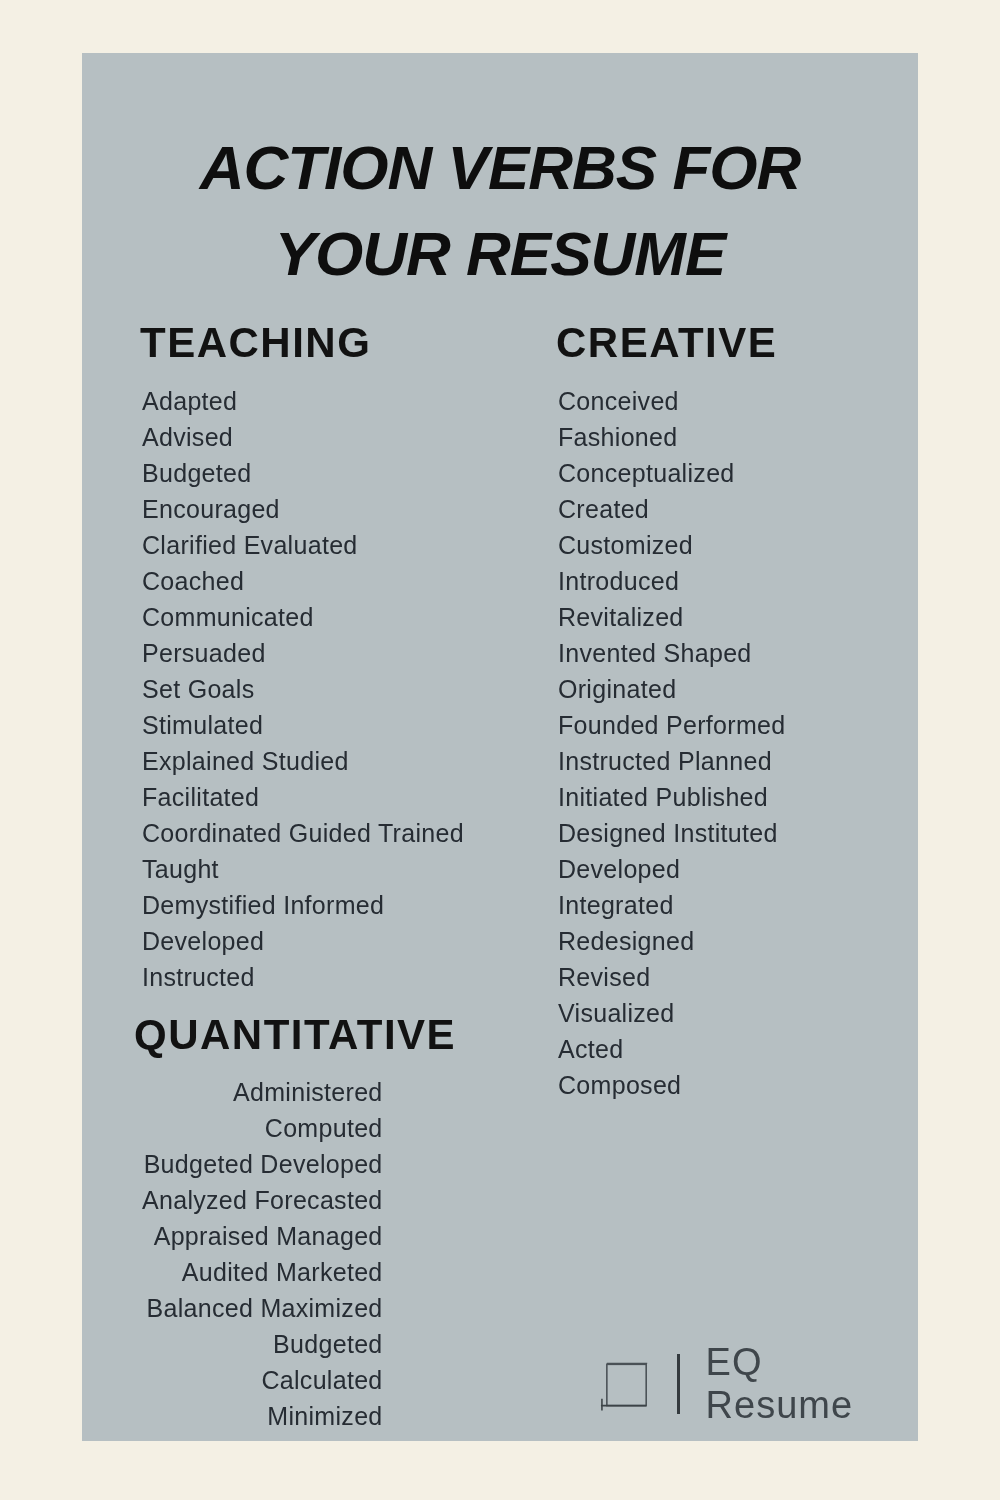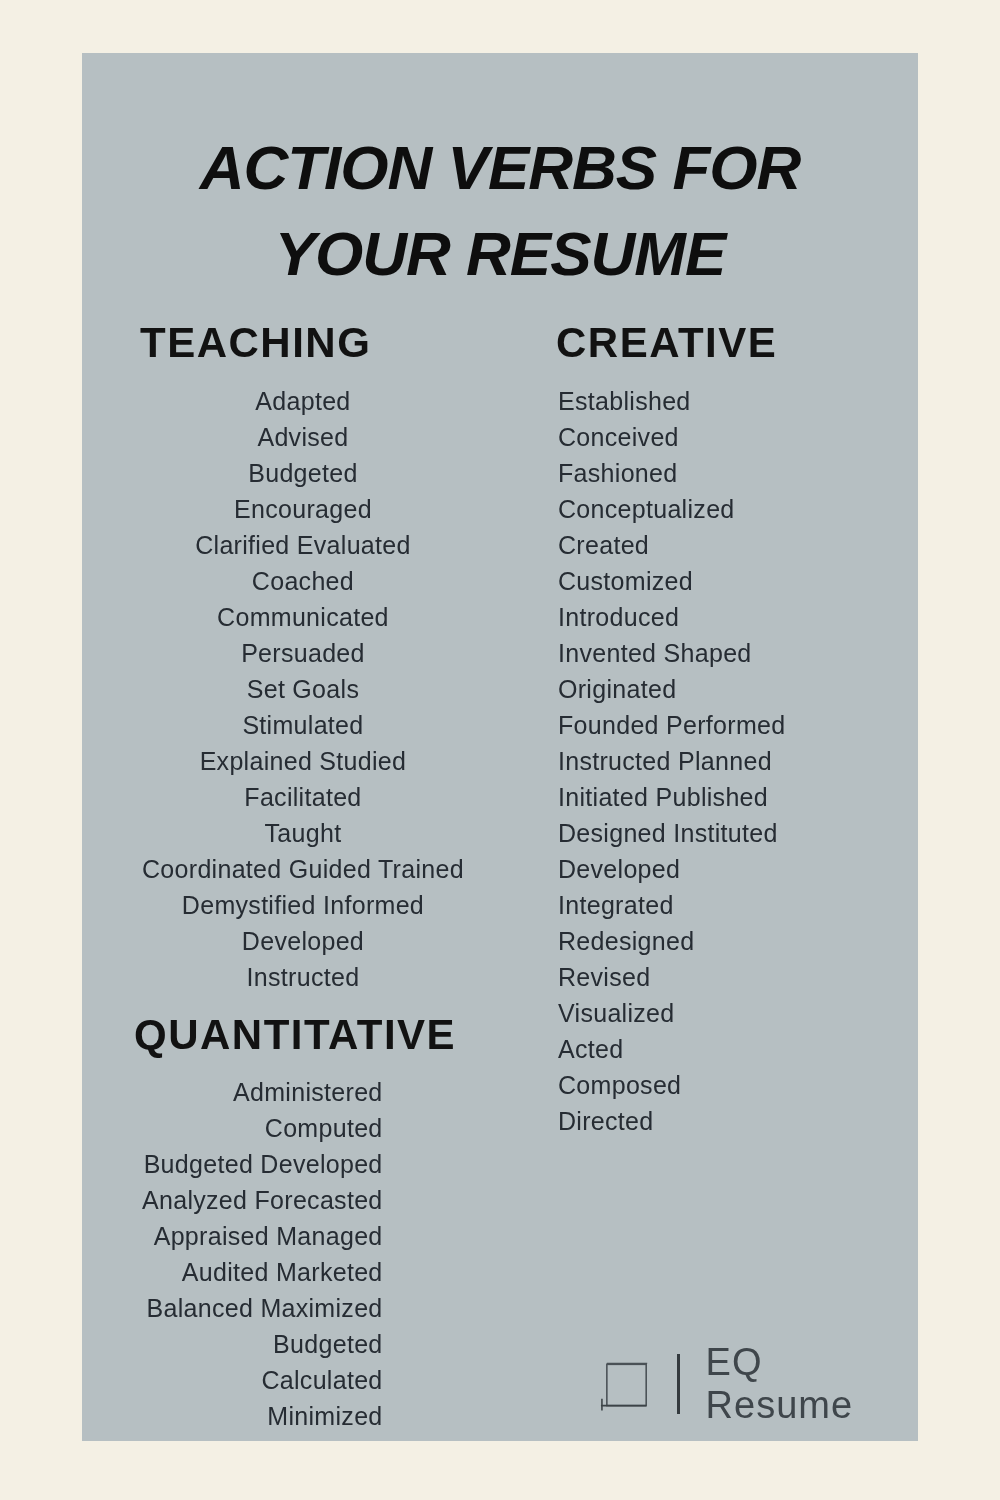--- a/index.html
+++ b/index.html
@@ -41,21 +41,21 @@
   }
   .verb-list{
     position:absolute;
     font-size:25px;
     line-height:36px;
     color:var(--body);
     letter-spacing:0.3px;
   }
   .verb{white-space:nowrap;}
   #teaching-title{left:58px;top:266px;}
-  #teaching-list{left:60px;top:330px;text-align:center;}
+  #teaching-list{left:60px;top:330px;}
   #quantitative-title{left:52px;top:958px;}
   #quantitative-list{left:60px;top:1021px;text-align:right;}
   #creative-title{left:474px;top:266px;}
   #creative-list{left:476px;top:330px;}
   .logo{
     position:absolute;left:516px;top:1288px;
     display:flex;align-items:center;gap:26px;
     color:var(--logo);
   }
   .logo-square{display:block;}
@@ -87,22 +87,22 @@
         <div class="verb">Budgeted</div>
         <div class="verb">Encouraged</div>
         <div class="verb">Clarified Evaluated</div>
         <div class="verb">Coached</div>
         <div class="verb">Communicated</div>
         <div class="verb">Persuaded</div>
         <div class="verb">Set Goals</div>
         <div class="verb">Stimulated</div>
         <div class="verb">Explained Studied</div>
         <div class="verb">Facilitated</div>
+        <div class="verb">Coordinated Guided Trained</div>
         <div class="verb">Taught</div>
-        <div class="verb">Coordinated Guided Trained</div>
         <div class="verb">Demystified Informed</div>
         <div class="verb">Developed</div>
         <div class="verb">Instructed</div>
       </div>
 
     <div id="quantitative-title" class="section-title">QUANTITATIVE</div>
     <div id="quantitative-list" class="verb-list">
         <div class="verb">Administered</div>
         <div class="verb">Computed</div>
         <div class="verb">Budgeted Developed</div>
@@ -110,41 +110,40 @@
         <div class="verb">Appraised Managed</div>
         <div class="verb">Audited Marketed</div>
         <div class="verb">Balanced Maximized</div>
         <div class="verb">Budgeted</div>
         <div class="verb">Calculated</div>
         <div class="verb">Minimized</div>
       </div>
 
     <div id="creative-title" class="section-title">CREATIVE</div>
     <div id="creative-list" class="verb-list">
-        <div class="verb">Established</div>
         <div class="verb">Conceived</div>
         <div class="verb">Fashioned</div>
         <div class="verb">Conceptualized</div>
         <div class="verb">Created</div>
         <div class="verb">Customized</div>
         <div class="verb">Introduced</div>
+        <div class="verb">Revitalized</div>
         <div class="verb">Invented Shaped</div>
         <div class="verb">Originated</div>
         <div class="verb">Founded Performed</div>
         <div class="verb">Instructed Planned</div>
         <div class="verb">Initiated Published</div>
         <div class="verb">Designed Instituted</div>
         <div class="verb">Developed</div>
         <div class="verb">Integrated</div>
         <div class="verb">Redesigned</div>
         <div class="verb">Revised</div>
         <div class="verb">Visualized</div>
         <div class="verb">Acted</div>
         <div class="verb">Composed</div>
-        <div class="verb">Directed</div>
       </div>
 
     <div class="logo">
       <svg class="logo-square" width="54" height="58" viewBox="0 0 54 58">
         <rect x="9" y="9" width="40" height="42" fill="none" stroke="#4a5156" stroke-width="1.6"></rect>
         <line x1="3" y1="51" x2="49" y2="51" stroke="#3c4347" stroke-width="1.6"></line>
         <line x1="9" y1="8" x2="50" y2="8" stroke="#4a5156" stroke-width="1.2"></line>
         <line x1="4" y1="44" x2="4" y2="56" stroke="#3c4347" stroke-width="1.6"></line>
       </svg>
       <div class="logo-sep"></div>

